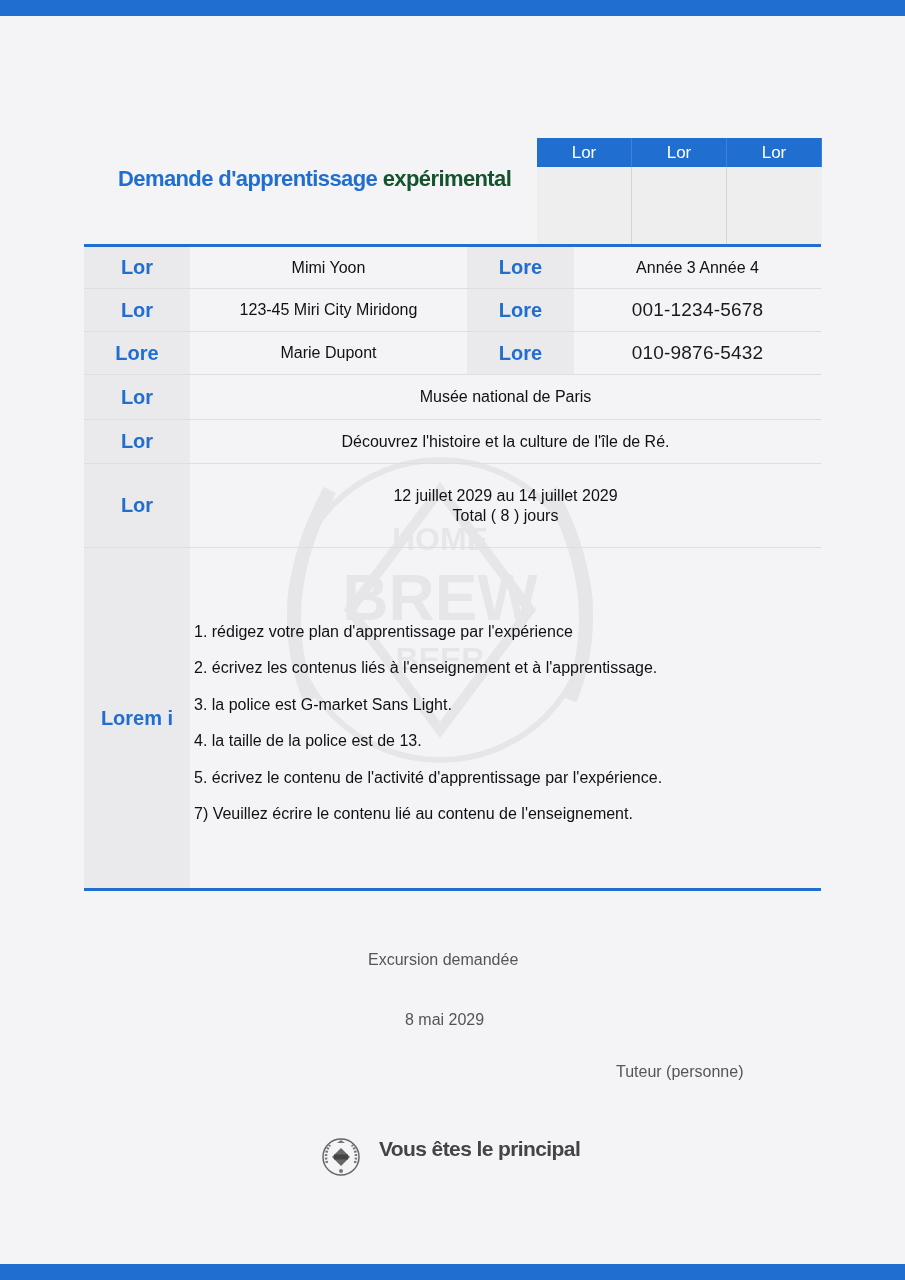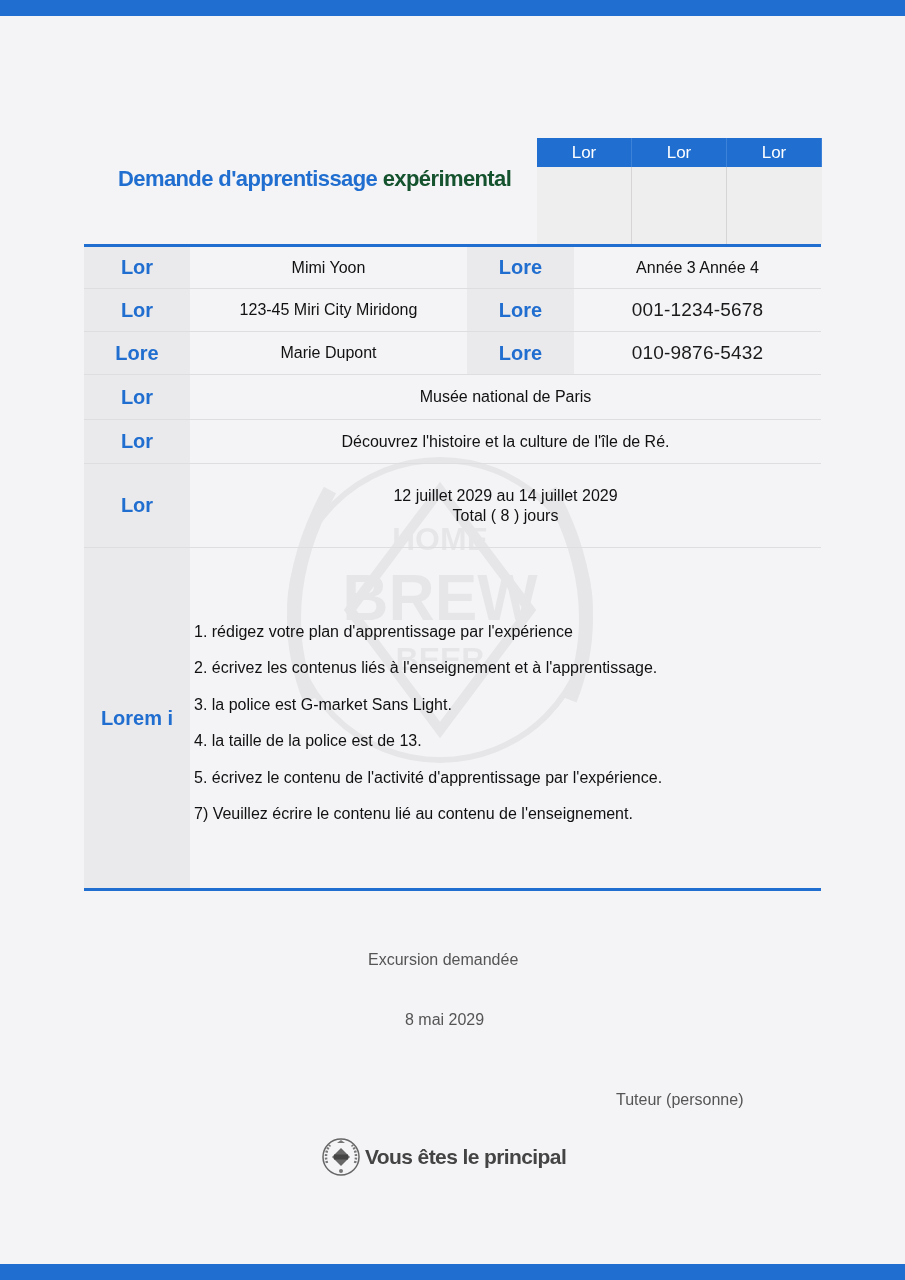--- a/index.html
+++ b/index.html
@@ -66,25 +66,25 @@
   .stack { flex-direction: column; gap: 2px; }
   .list {
     flex: 1; display: flex; flex-direction: column; justify-content: center;
     padding-left: 4px; gap: 18.6px; font-size: 16px; padding-top: 10px;
   }
   .list span { display: block; }
 
   .foot { position: absolute; font-size: 16px; color: #555; white-space: nowrap; }
   .f1 { left: 368px; top: 951px; }
   .f2 { left: 405px; top: 1011px; }
-  .f3 { left: 616px; top: 1063px; margin-top: 28px; }
+  .f3 { left: 616px; top: 1063px; }
 
   .principal {
     position: absolute; left: 320px; top: 1137px; height: 40px;
-    display: flex; align-items: center; gap: 3px;
+    display: flex; gap: 17px;
   }
   .principal .txt { font-size: 21px; font-weight: bold; color: #444; letter-spacing: -0.6px; }
   .seal { width: 42px; height: 40px; }
 </style>
 </head>
 <body>
 
 <div class="bar-top"></div>
 
 <svg class="watermark" viewBox="0 0 420 420">

